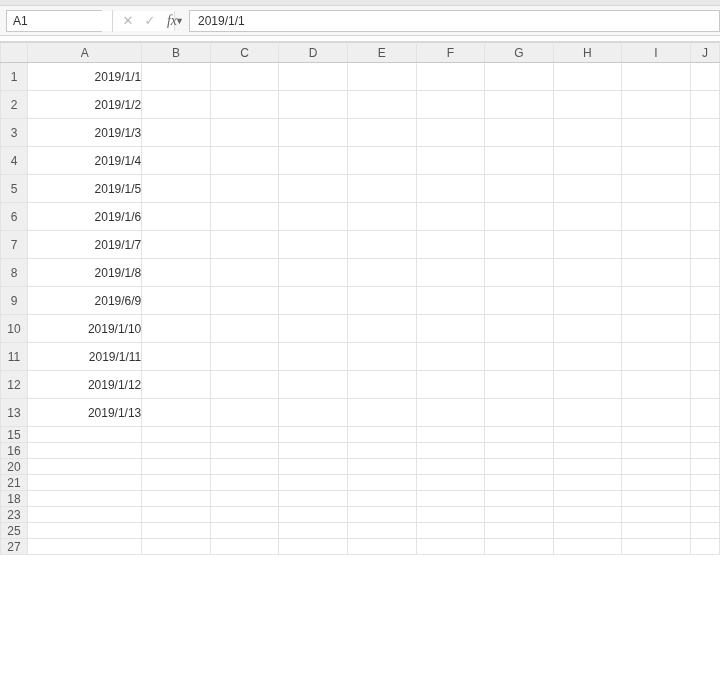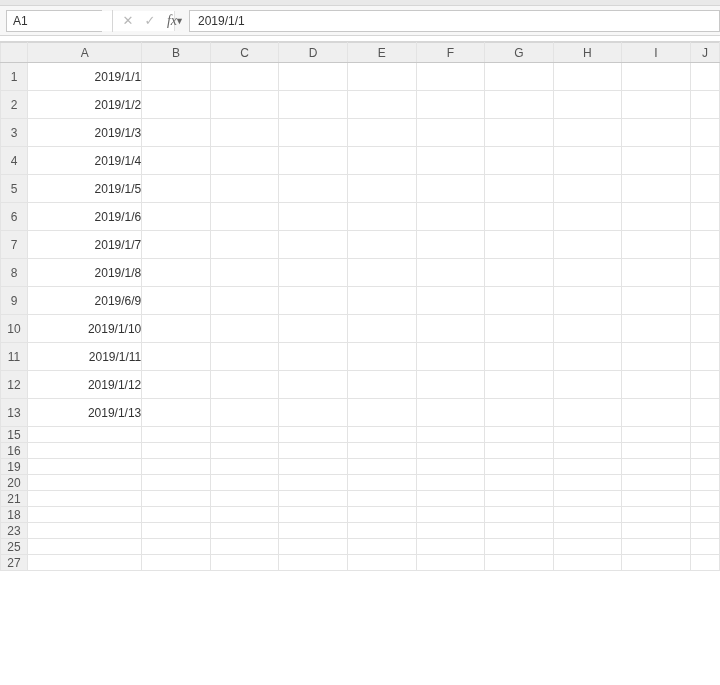--- a/index.html
+++ b/index.html
@@ -376,33 +376,20 @@
         <td class="data"></td>
         <td class="data"></td>
         <td class="data"></td>
         <td class="data"></td>
         <td class="data"></td>
         <td class="data"></td>
         <td class="data"></td>
         <td class="data"></td>
       </tr>
       <tr class="row-short">
-        <th class="rownum">19</th>
-        <td class="data"></td>
-        <td class="data"></td>
-        <td class="data"></td>
-        <td class="data"></td>
-        <td class="data"></td>
-        <td class="data"></td>
-        <td class="data"></td>
-        <td class="data"></td>
-        <td class="data"></td>
-        <td class="data"></td>
-      </tr>
-      <tr class="row-short">
         <th class="rownum">20</th>
         <td class="data"></td>
         <td class="data"></td>
         <td class="data"></td>
         <td class="data"></td>
         <td class="data"></td>
         <td class="data"></td>
         <td class="data"></td>
         <td class="data"></td>
         <td class="data"></td>

